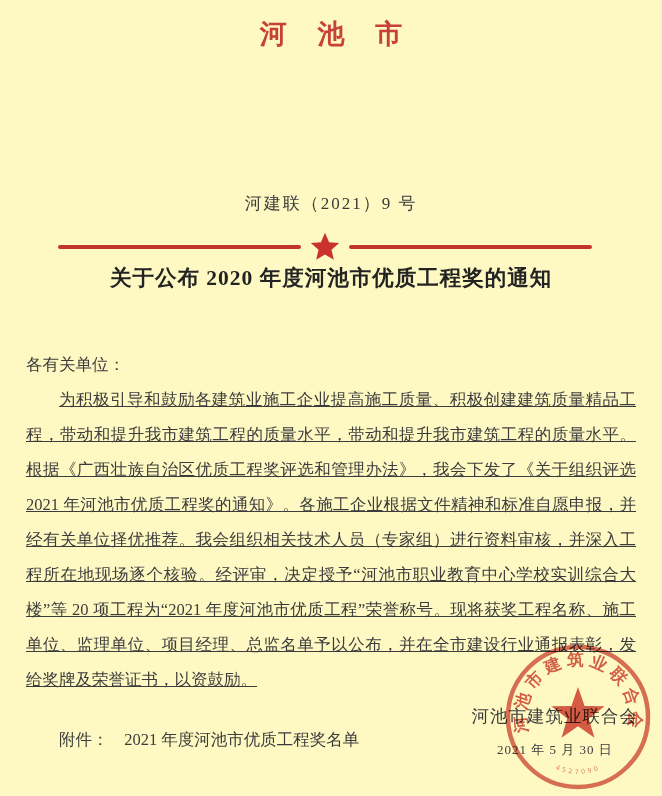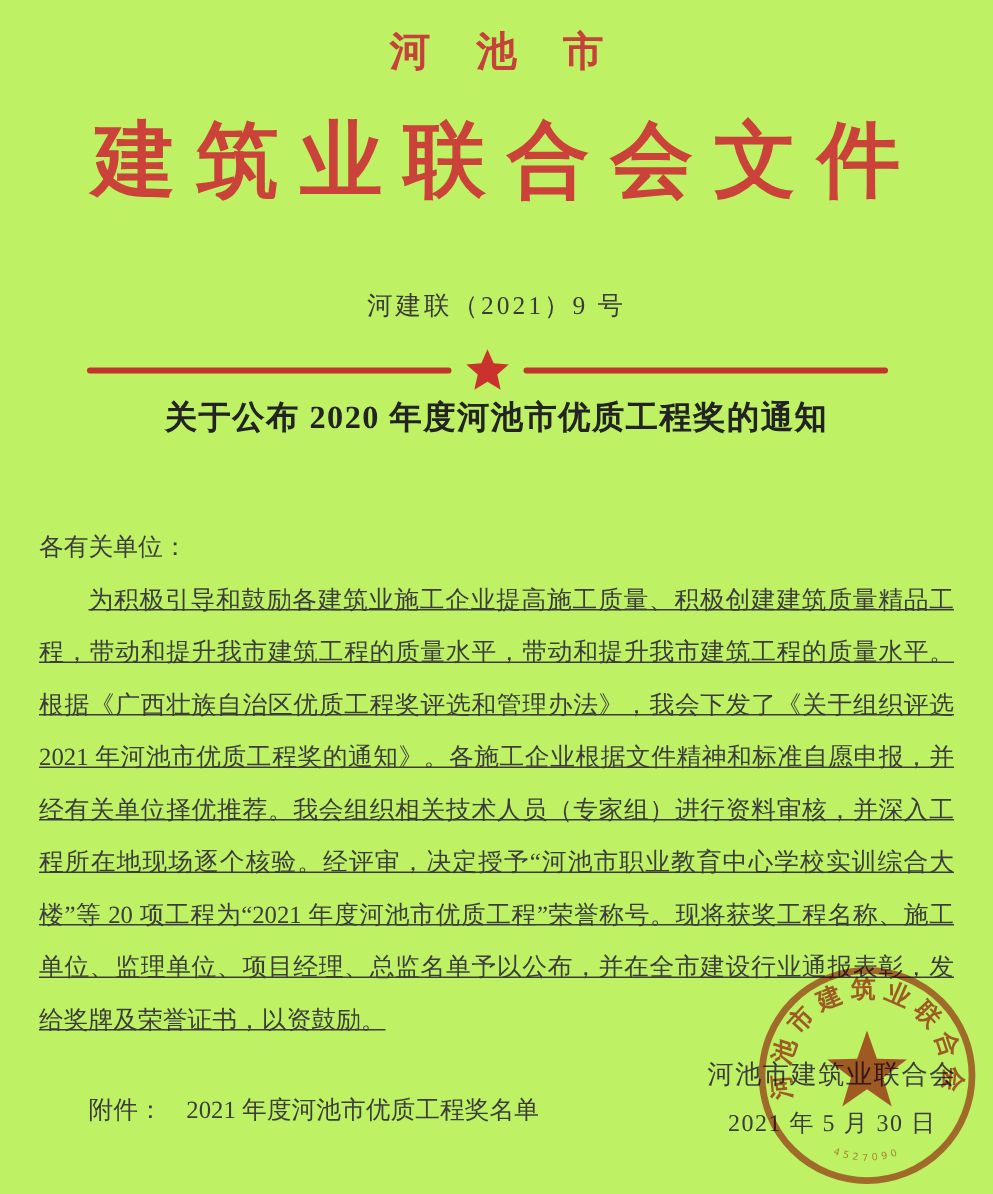--- a/index.html
+++ b/index.html
@@ -1,20 +1,20 @@
 <!DOCTYPE html>
 <html><head>
 <meta charset="utf-8">
 <style>
   html,body { margin:0; padding:0; background:#e8e8e8; }
   .page {
     position:relative;
     width:662px; height:796px;
     margin:0 auto;
-    background:#bef264;
+    background:#fef9c3;
     font-family:"Liberation Serif","DejaVu Serif",serif;
     overflow:hidden;
   }
   .center { position:absolute; left:0; width:100%; text-align:center; }
 
   .org-line1 {
     top:16px;
     font-size:27px; font-weight:700;
     color:#c7413b;
     letter-spacing:12px; text-indent:12px;
@@ -62,39 +62,38 @@
 
   .signature {
     position:absolute;
     top:699px; right:24px;
     text-align:center;
     font-size:17.5px; line-height:34px;
     color:#3c3c3c;
     z-index:1;
   }
   .signature .sig-org  { letter-spacing:1px; }
-  .signature .sig-date { font-size:16px; letter-spacing:1px; }
+  .signature .sig-date { font-size:13px; letter-spacing:1px; }
 
   .seal {
     position:absolute;
     left:502px; top:641px;
     width:152px; height:152px;
     z-index:2;
     mix-blend-mode:multiply;
     opacity:0.92;
   }
 </style>
 </head>
 <body>
 
 <div class="page">
 
   <div class="center org-line1">河 池 市</div>
 
-  <div class="center org-line2">建筑业联合会文件</div>
 
   <div class="center doc-number">河建联（2021）9 号</div>
 
   <div class="divider">
     <div class="rule"></div>
     <svg width="34" height="34" viewBox="0 0 24 24">
       <polygon points="12,2 14.9,8.6 22,9.2 16.6,13.9 18.2,21 12,17.3 5.8,21 7.4,13.9 2,9.2 9.1,8.6" fill="#c9322d"></polygon>
     </svg>
     <div class="rule"></div>
   </div>

